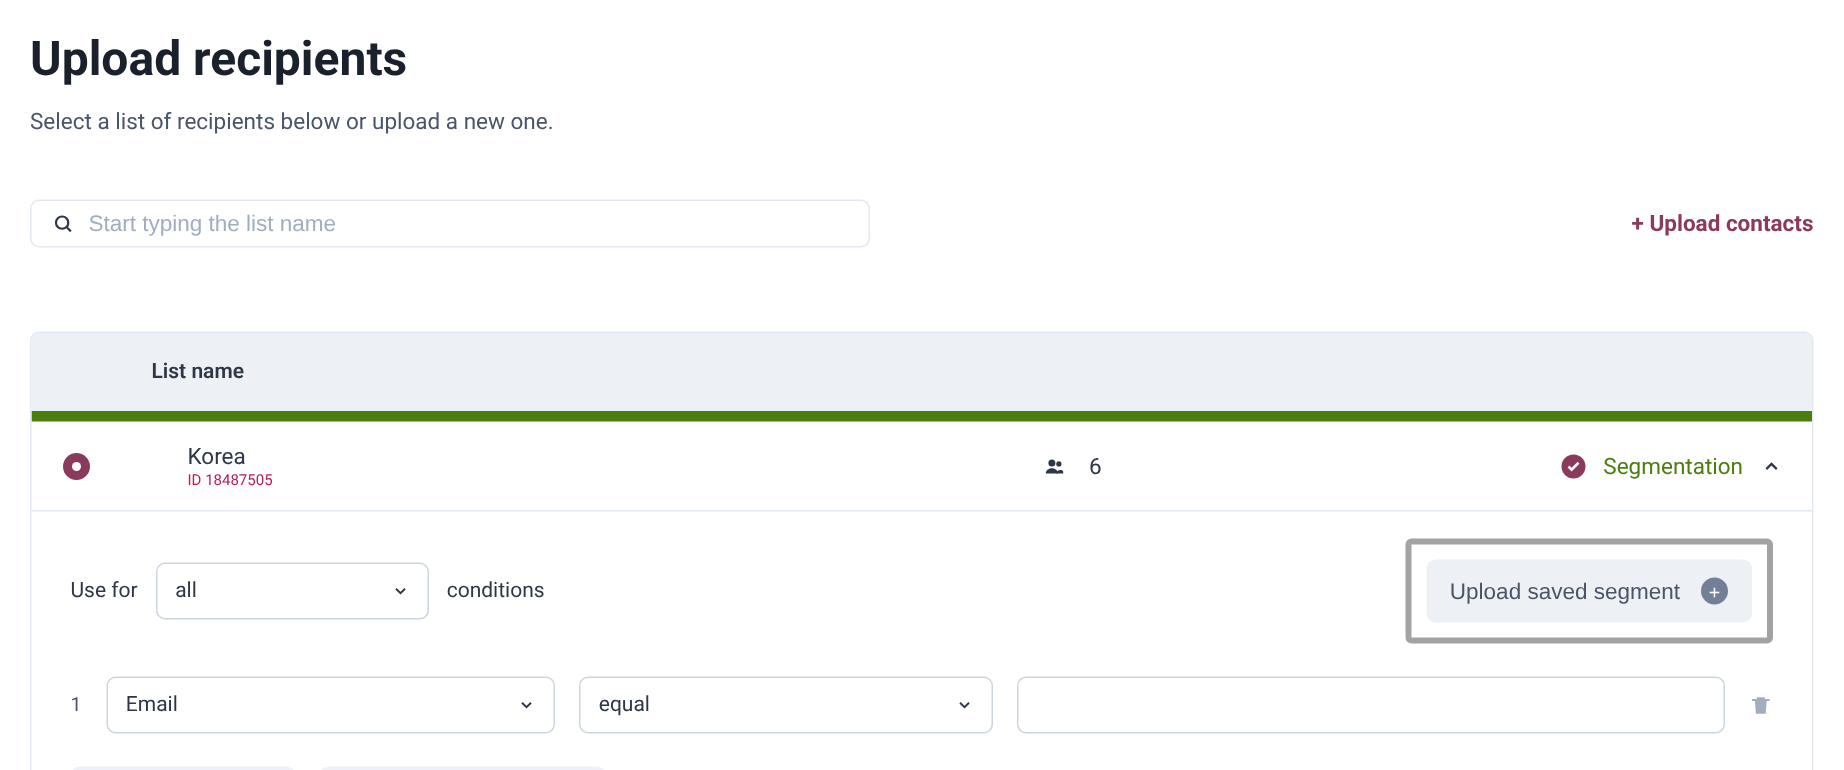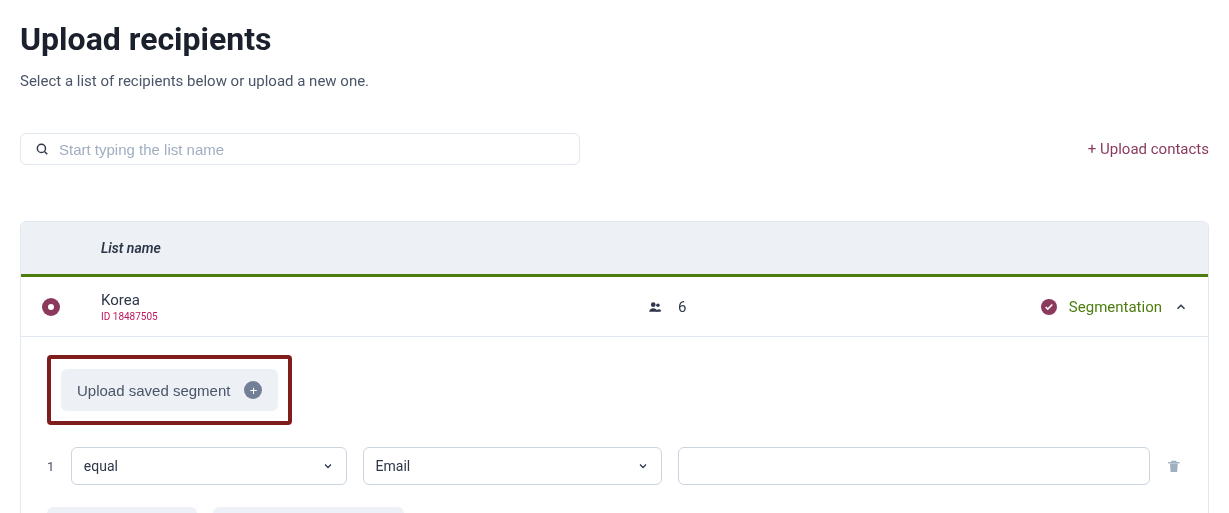--- a/index.html
+++ b/index.html
@@ -45,40 +45,41 @@
       margin-left: 10px;
       width: 100%;
     }
     .search-input::placeholder { color: #a0aec0; }
     .upload-contacts {
       color: #8b3a5e;
       font-size: 15px;
       cursor: pointer;
       display: flex;
       align-items: center;
+      font-weight: bold;
     }
     .table-container {
       border: 1px solid #e2e8f0;
       border-radius: 6px;
       overflow: hidden;
     }
     .table-header {
       display: flex;
       background: #edf0f5;
       padding: 18px 0;
       font-size: 14px;
       font-weight: 600;
       color: #2d3748;
-      font-style: italic;
     }
     .table-row {
       display: flex;
       align-items: center;
       padding: 14px 0;
-      border-top: 3px solid #4d7c0f;
+      border-top: 7px solid #4d7c0f;
+      gap: 24px;
     }
     .col-radio { width: 60px; display: flex; justify-content: center; }
     .col-name { width: 565px; padding-left: 20px; }
     .col-contacts { flex: 1; display: flex; align-items: center; }
     .col-end { width: 210px; display: flex; align-items: center; justify-content: flex-end; padding-right: 20px; gap: 12px; }
     .header-name { padding-left: 80px; width: 625px; }
     .header-contacts { flex: 1; }
     .radio-outer {
       width: 18px; height: 18px; border-radius: 50%;
       background: #8b3a5e;
@@ -118,21 +119,21 @@
       display: flex;
       align-items: center;
       justify-content: space-between;
       background: #fff;
       font-size: 14px;
       color: #2d3748;
       cursor: pointer;
     }
     .select-all { width: 182px; }
     .upload-segment-highlight {
-      border: 4px solid #7f1d1d;
+      border: 4px solid #a3a3a3;
       padding: 10px 10px 10px 10px;
       border-radius: 4px;
     }
     .upload-segment-btn {
       background: #edf0f5;
       border: none;
       border-radius: 6px;
       height: 42px;
       padding: 0 16px;
       display: flex;
@@ -228,38 +229,48 @@
       </div>
       <span class="segmentation-link">Segmentation</span>
       <svg width="14" height="14" viewBox="0 0 24 24" fill="none" stroke="#2d3748" stroke-width="2.5">
           <polyline points="18 15 12 9 6 15"></polyline>
         </svg>
     </div>
   </div>
 
   <div class="segment-panel">
     <div class="segment-topline">
+      <div class="usefor-block">
+        <span>Use for</span>
+        <div class="select-box select-all">
+          <span>all</span>
+          <svg width="12" height="12" viewBox="0 0 24 24" fill="none" stroke="#2d3748" stroke-width="2.5">
+              <polyline points="6 9 12 15 18 9"></polyline>
+            </svg>
+        </div>
+        <span>conditions</span>
+      </div>
       <div class="upload-segment-highlight">
         <button class="upload-segment-btn">
           <span>Upload saved segment</span>
           <span class="plus-circle">+</span>
         </button>
       </div>
     </div>
 
     <div class="condition-row">
       <span class="cond-num">1</span>
-      <div class="select-box select-op">
-        <span>equal</span>
+      <div class="select-box select-field">
+        <span>Email</span>
         <svg width="12" height="12" viewBox="0 0 24 24" fill="none" stroke="#2d3748" stroke-width="2.5">
             <polyline points="6 9 12 15 18 9"></polyline>
           </svg>
       </div>
-      <div class="select-box select-field">
-        <span>Email</span>
+      <div class="select-box select-op">
+        <span>equal</span>
         <svg width="12" height="12" viewBox="0 0 24 24" fill="none" stroke="#2d3748" stroke-width="2.5">
             <polyline points="6 9 12 15 18 9"></polyline>
           </svg>
       </div>
       <input class="text-input" value="" style="">
       <svg class="trash" width="16" height="18" viewBox="0 0 24 24" fill="#a0aec0">
           <path d="M3 6h18v2H3z"></path>
           <path d="M8 6V4h8v2"></path>
           <path d="M6 8l1 13h10l1-13H6z"></path>
         </svg>

